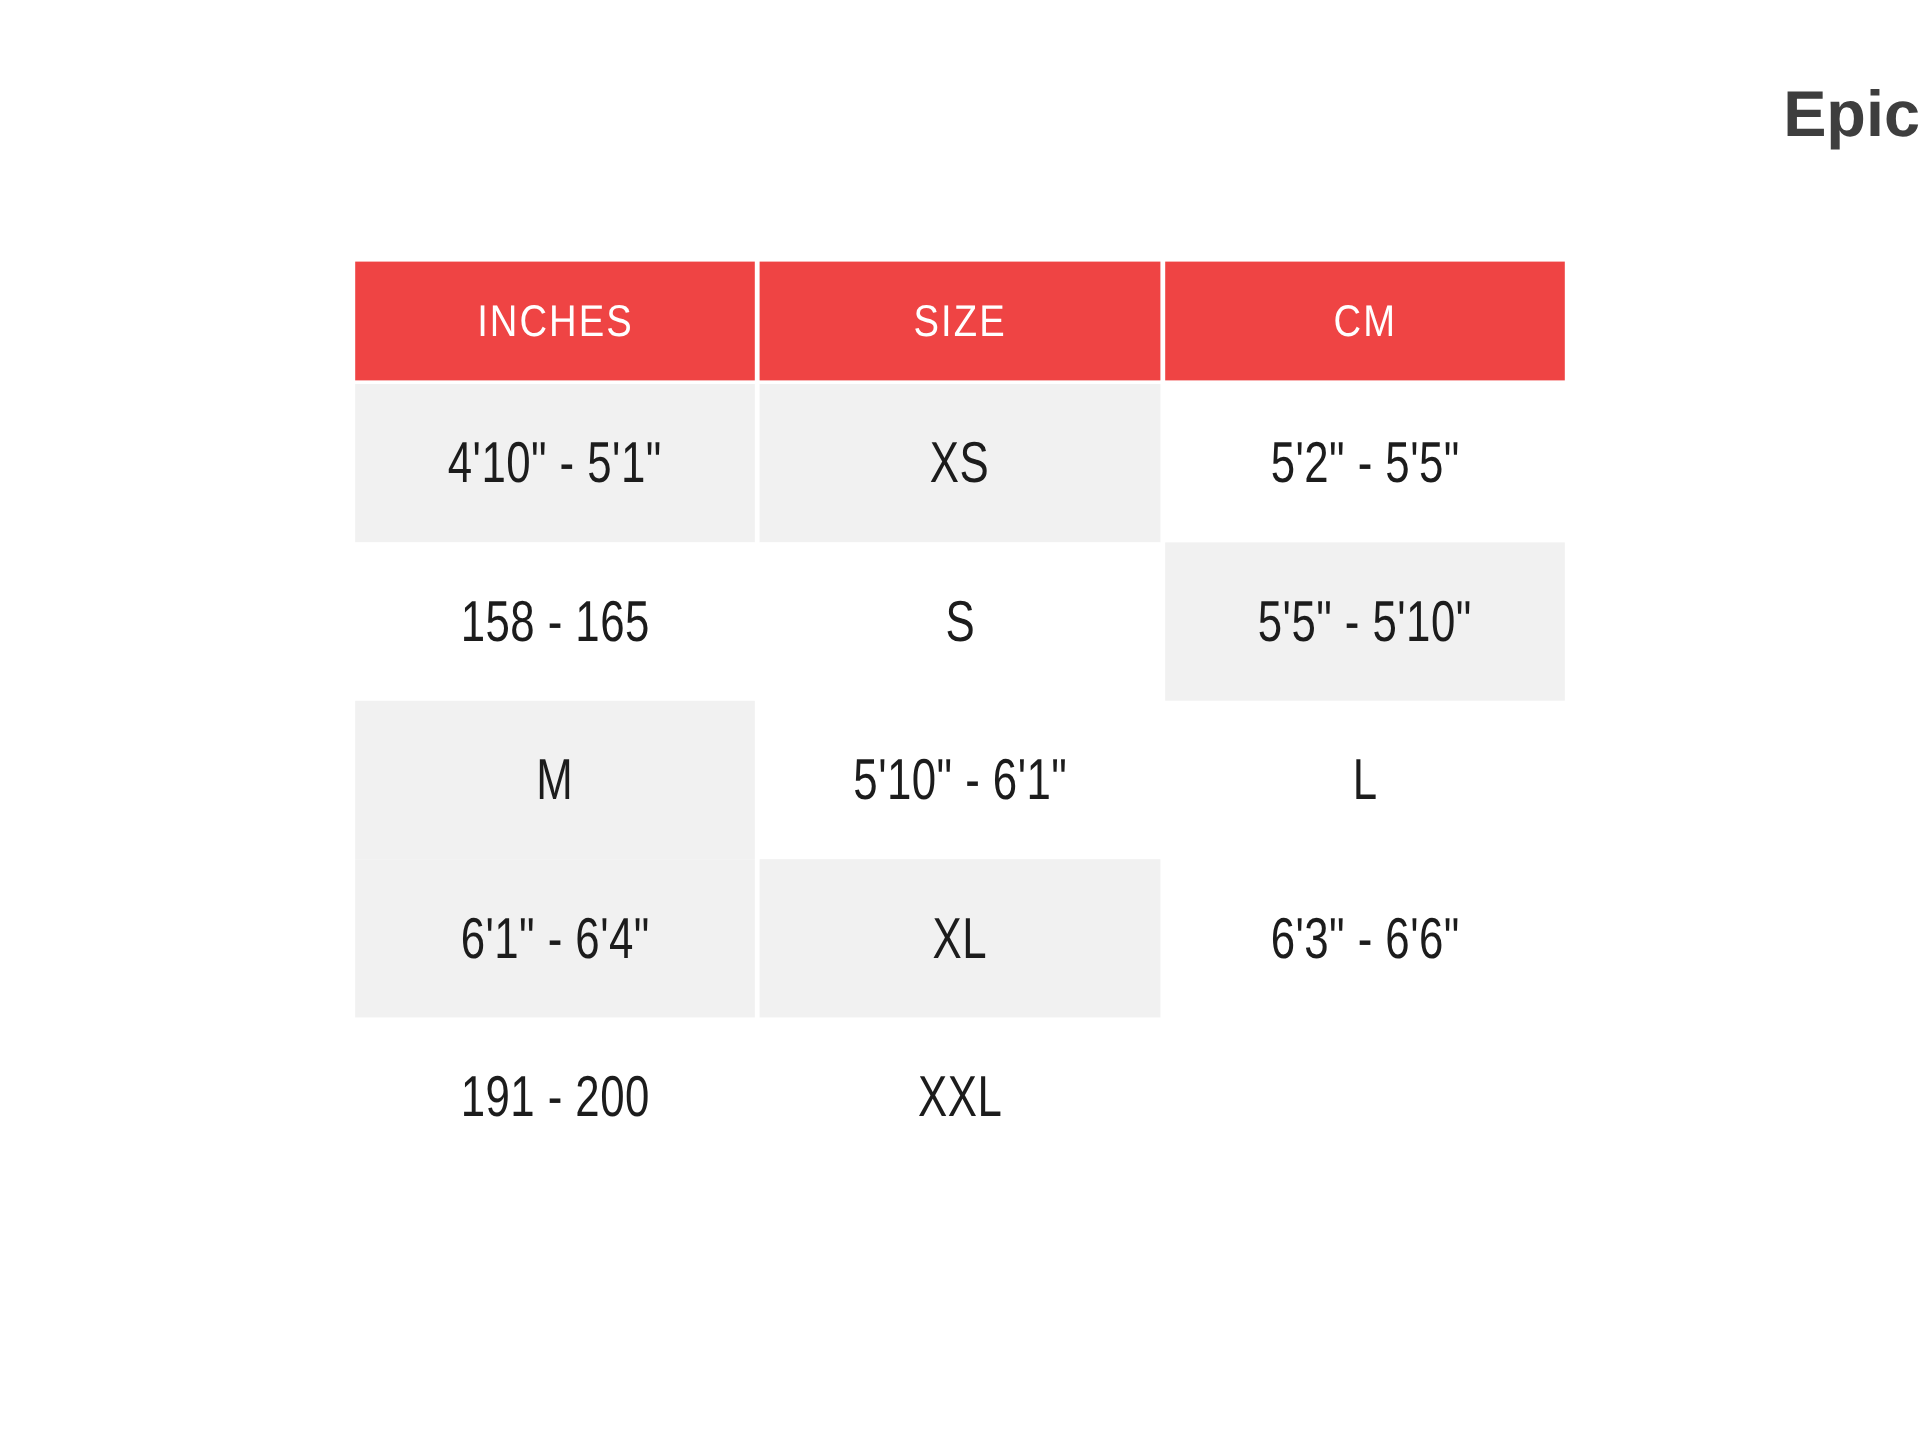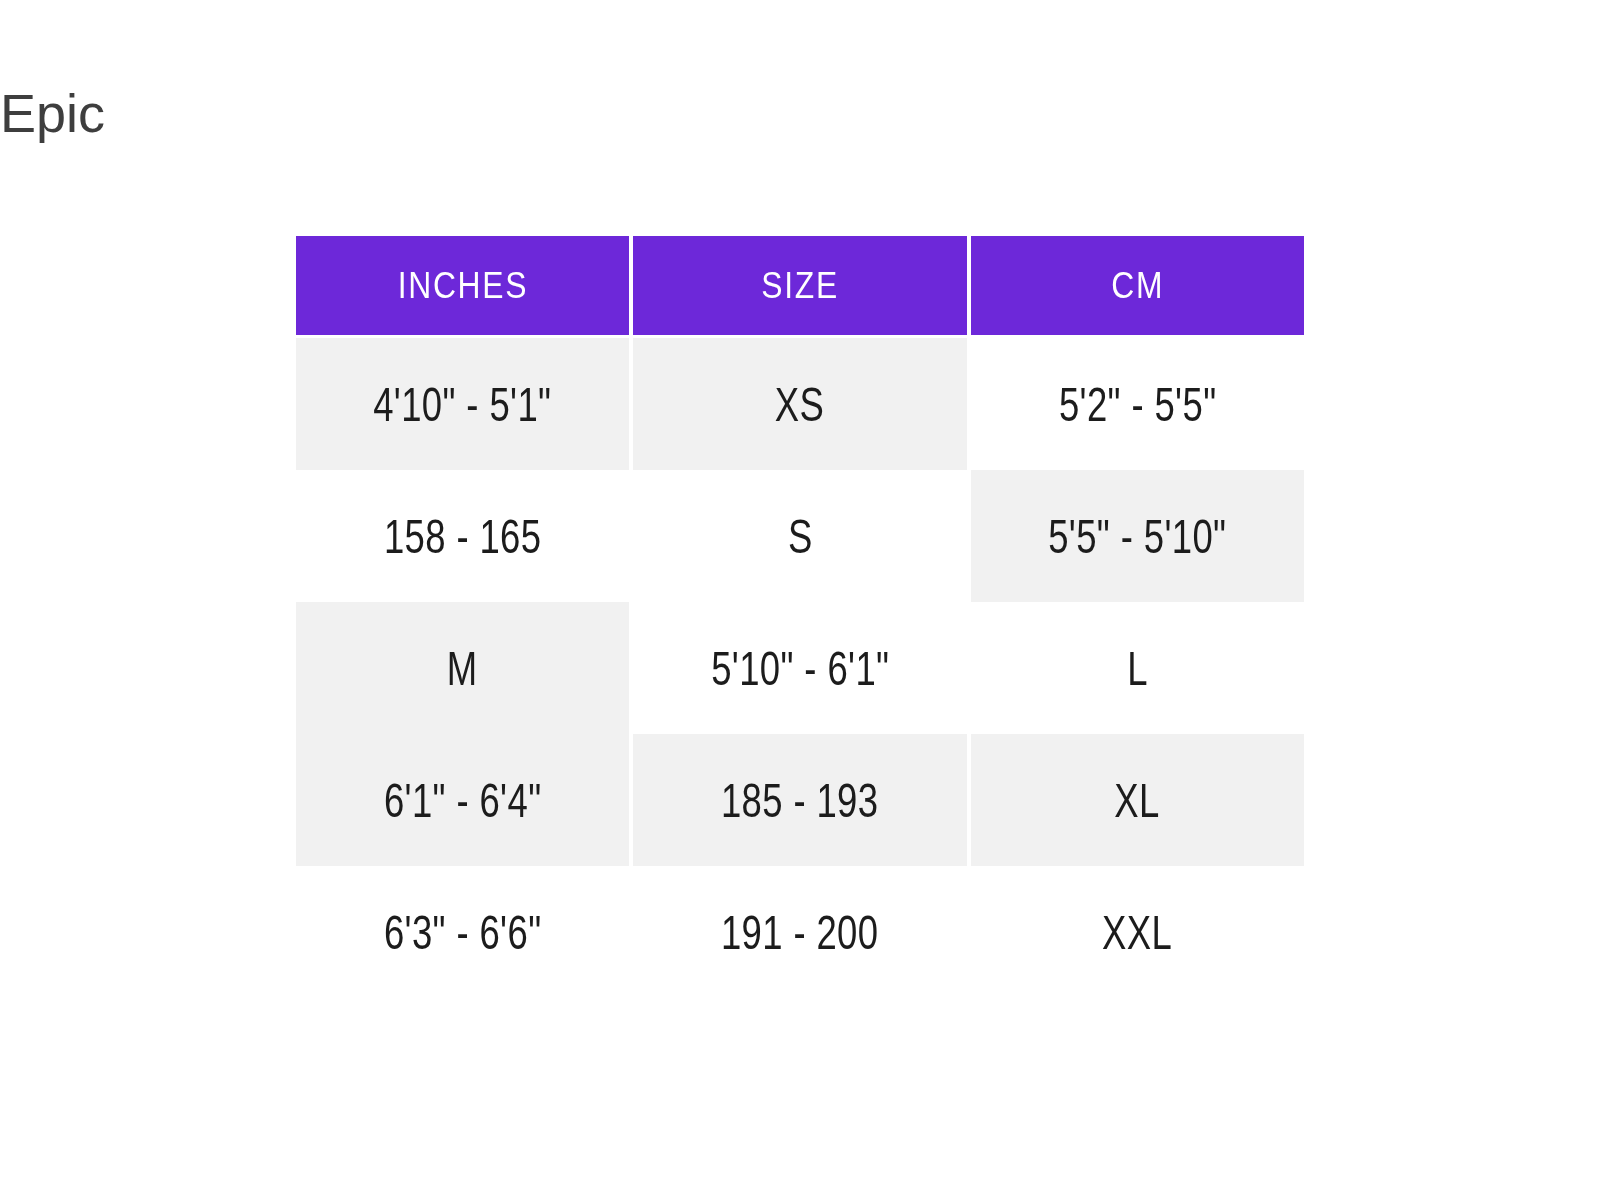--- a/index.html
+++ b/index.html
@@ -6,44 +6,44 @@
     margin: 0;
     padding: 0;
     background: #ffffff;
     width: 1600px;
     height: 1200px;
     overflow: hidden;
     font-family: "Liberation Sans", sans-serif;
   }
   .page-title {
     margin: 0;
-    padding-top: 86px;
+    padding-top: 68px;
     height: 56px;
-    text-align: left;
+    text-align: right;
     font-size: 54px;
     line-height: 1;
-    font-weight: 400;
+    font-weight: 700;
     color: #3e3e3e;
     letter-spacing: 0px;
   }
   .size-table {
     width: 1008px;
     margin: 55px auto 0 auto;
   }
   .thead, .tbody {
     display: grid;
     grid-template-columns: repeat(3, 1fr);
     column-gap: 4px;
   }
   .thead {
     height: 138px;
     margin-bottom: 3px;
   }
   .th {
-    background: #6d28d9;
+    background: #ef4444;
     display: flex;
     align-items: center;
     justify-content: center;
     margin-top: 39px;
   }
   .th span {
     display: inline-block;
     transform: scaleX(0.86);
     font-size: 37px;
     letter-spacing: 2px;
@@ -120,23 +120,20 @@
       <span>5'10" - 6'1"</span>
     </div>
     <div class="td row-even">
       <span>L</span>
     </div>
 
     <div class="td row-odd">
       <span>6'1" - 6'4"</span>
     </div>
     <div class="td row-odd">
-      <span>185 - 193</span>
-    </div>
-    <div class="td row-odd">
       <span>XL</span>
     </div>
 
     <div class="td row-even">
       <span>6'3" - 6'6"</span>
     </div>
     <div class="td row-even">
       <span>191 - 200</span>
     </div>
     <div class="td row-even">

